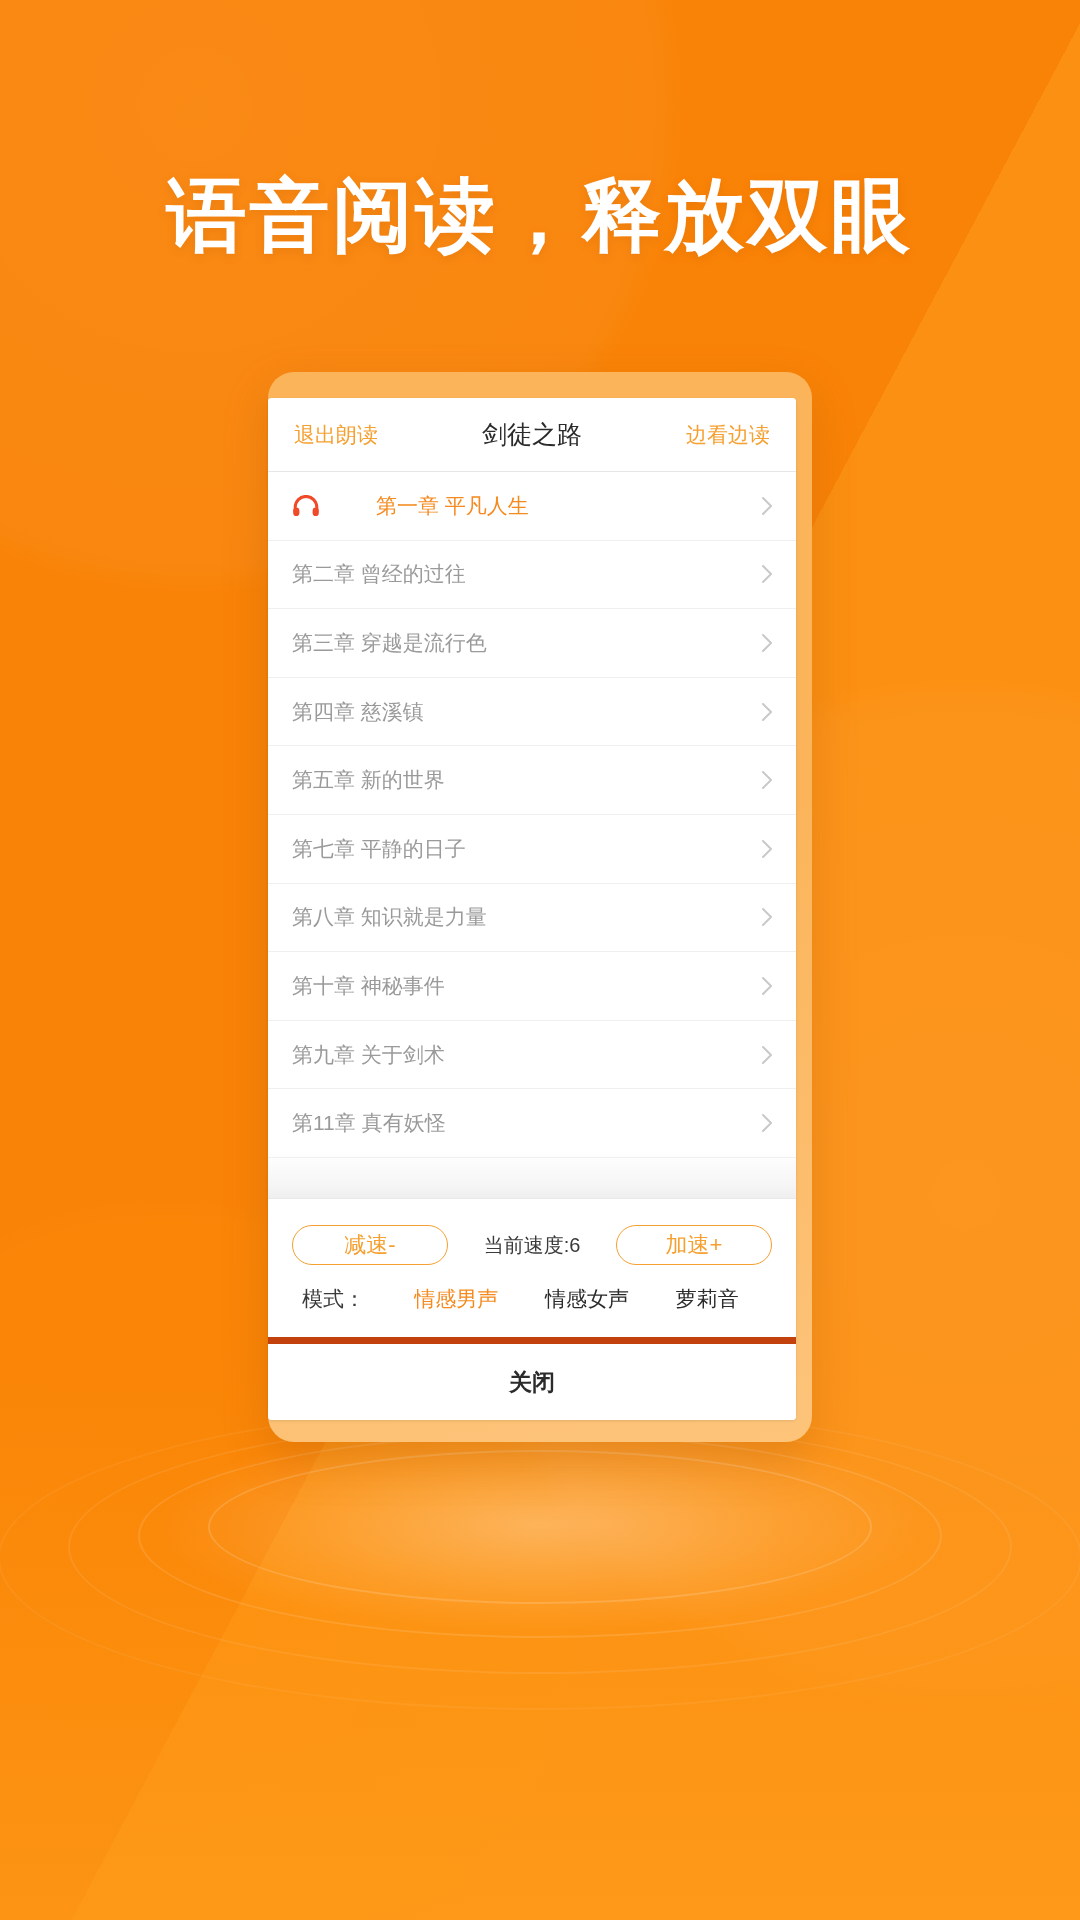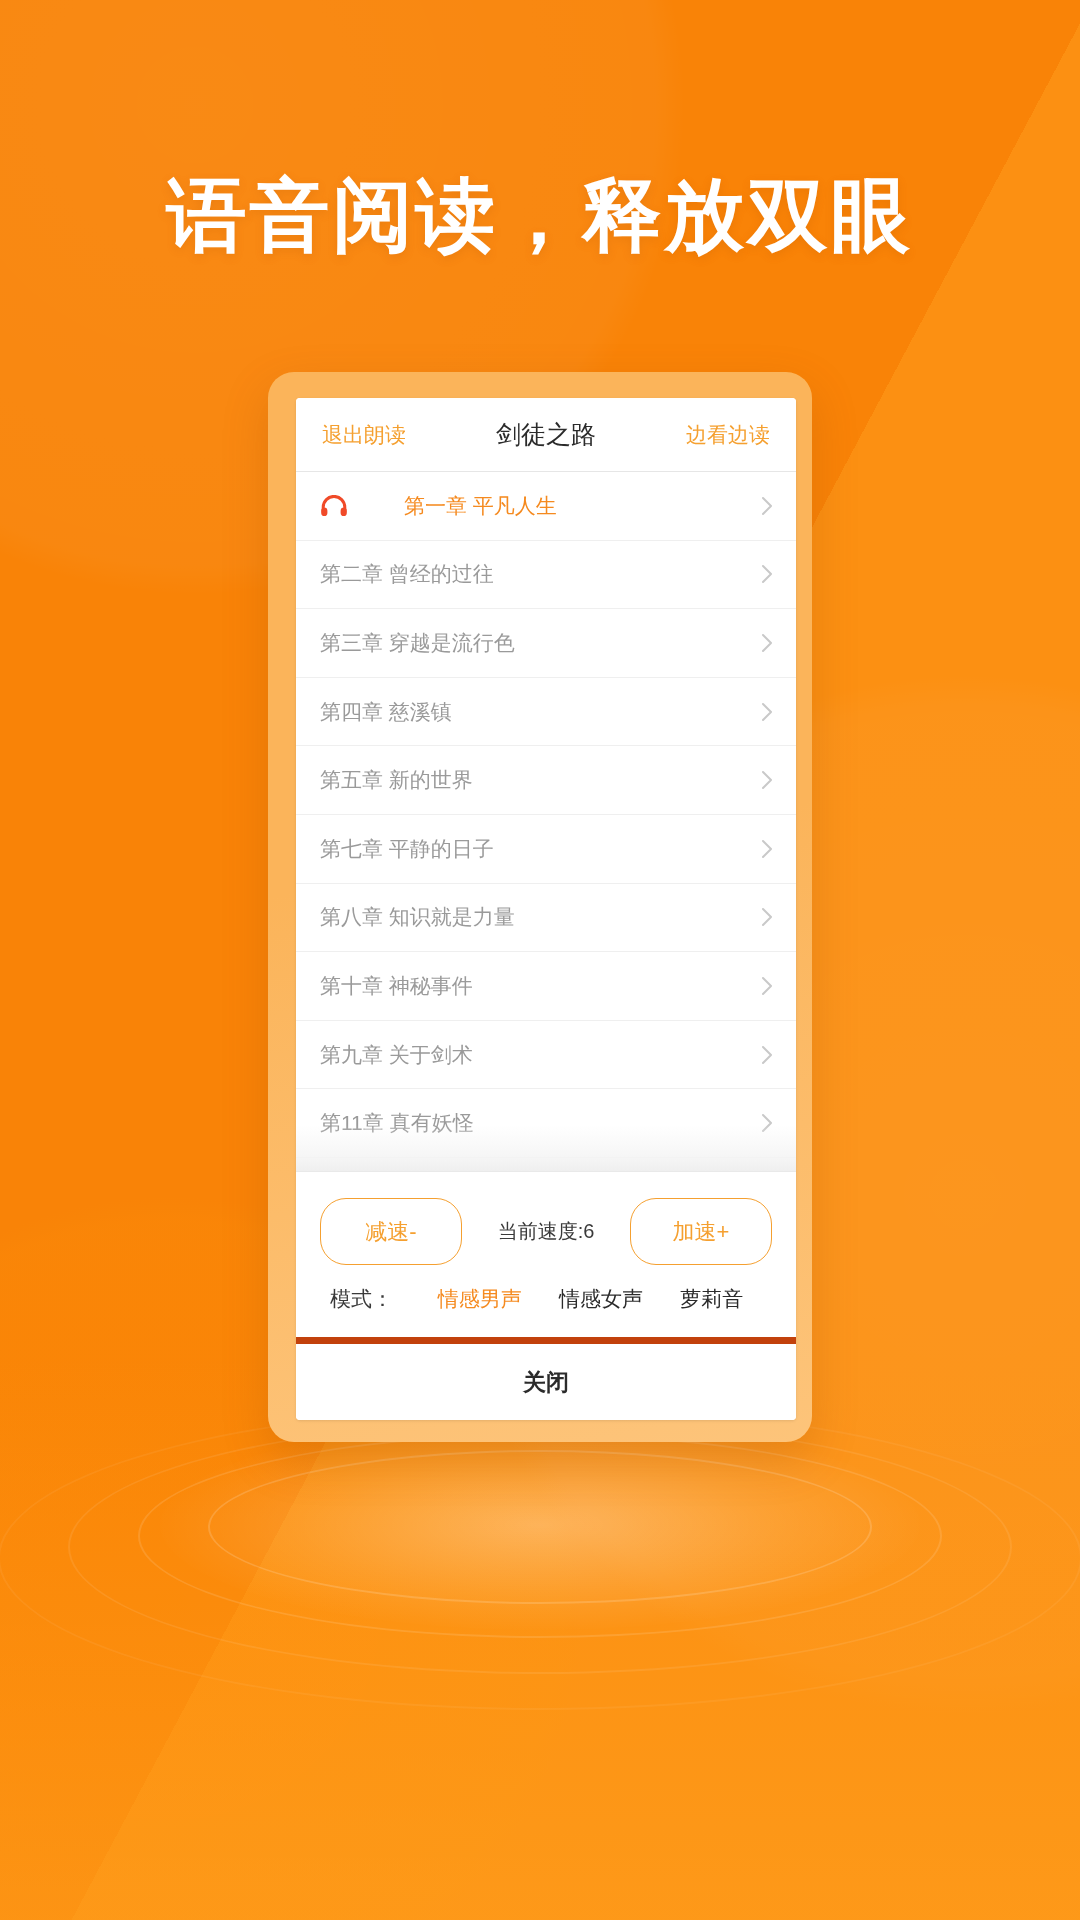--- a/index.html
+++ b/index.html
@@ -64,21 +64,21 @@
     white-space:nowrap;
   }
 
   
   #phone{
     position:absolute;left:50%;transform:translateX(-50%);
     top:372px;width:544px;height:1070px;
     background:linear-gradient(170deg,#FBB45A 0%,#FBB45A 45%,#FDC47A 100%);
     border-radius:26px;
     box-shadow:0 18px 46px rgba(150,70,0,0.22);
-    padding:26px 16px 22px 28px;
+    padding:26px 16px 22px 0;
     box-sizing:border-box;
   }
   #screen{
     width:100%;height:100%;
     background:#FFFFFF;
     border-radius:4px;
     overflow:hidden;
     display:flex;flex-direction:column;
     box-shadow:0 1px 3px rgba(0,0,0,0.10);
   }
@@ -142,21 +142,21 @@
     flex:0 0 auto;
     background:#FFFFFF;
     border-top:1px solid #E9E9E9;
   }
   .speed-row{
     display:flex;align-items:center;justify-content:center;
     gap:24px;
     padding:26px 24px 16px 24px;
   }
   .pill-btn{
-    width:172px;height:67px;
+    width:172px;height:40px;
     border:1.6px solid #F5A030;
     border-radius:26px;
     color:#F5A030;
     font-size:22px;
     display:flex;align-items:center;justify-content:center;
     background:#FFFFFF;
     box-sizing:border-box;
     white-space:nowrap;
   }
   .speed-value{

